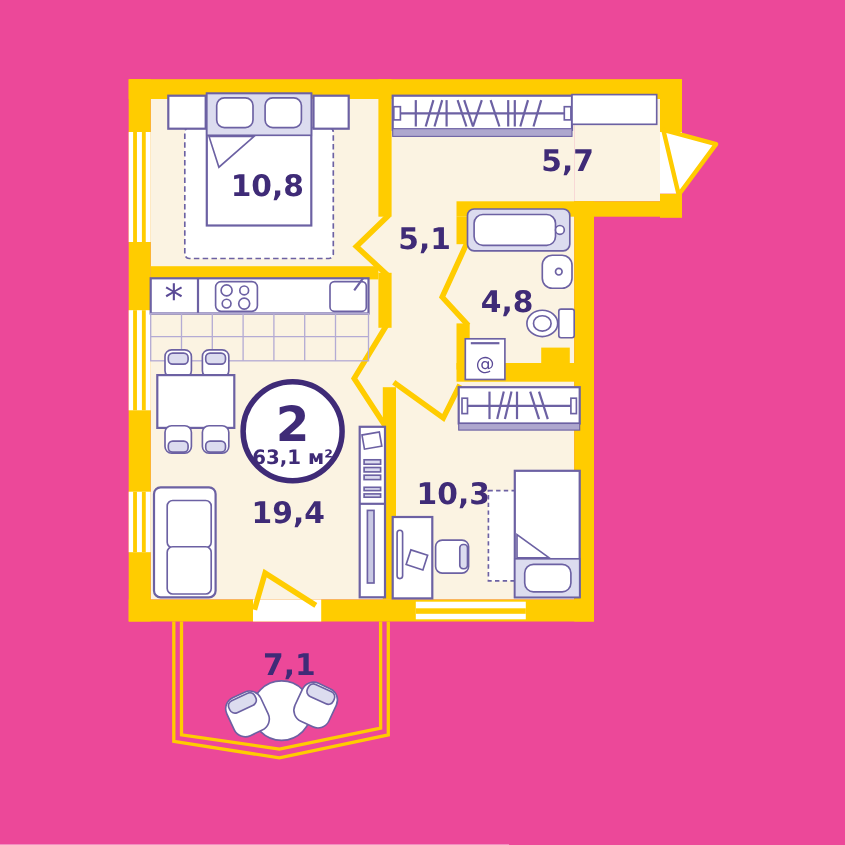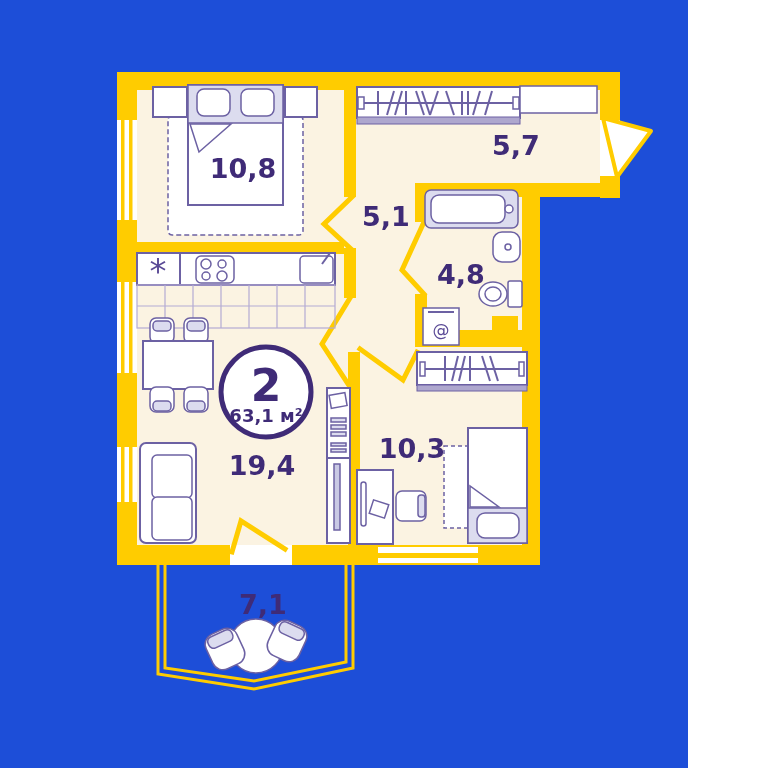--- a/index.html
+++ b/index.html
@@ -1,16 +1,16 @@
 <!DOCTYPE html>
 <html><head>
 <meta charset="utf-8">
 <style>
   html,body{margin:0;padding:0;background:#ffffff;}
-  .stage{width:688px;height:768px;position:relative;background:#1d4ed8;font-family:"DejaVu Sans",sans-serif;}
+  .stage{width:768px;height:768px;position:relative;background:#ec4899;font-family:"DejaVu Sans",sans-serif;}
   svg{display:block;}
   .room-label{font-family:"DejaVu Sans",sans-serif;font-size:27px;font-weight:bold;fill:#3F2B77;text-anchor:middle;}
   .badge-num{font-family:"DejaVu Sans",sans-serif;font-size:44px;font-weight:bold;fill:#3F2B77;text-anchor:middle;}
   .badge-area{font-family:"DejaVu Sans",sans-serif;font-size:18px;font-weight:bold;fill:#3F2B77;text-anchor:middle;}
   .icon-text{font-family:"DejaVu Sans",sans-serif;fill:#5A4A96;text-anchor:middle;}
   .wall{fill:#FFCC00;}
   .gap{fill:#ffffff;}
   .furn{fill:#ffffff;stroke:#6C61A3;stroke-width:2;}
   .furn-thin{fill:#ffffff;stroke:#6C61A3;stroke-width:1.5;}
   .accent{fill:#DCDCEF;stroke:#6C61A3;stroke-width:1.5;}

